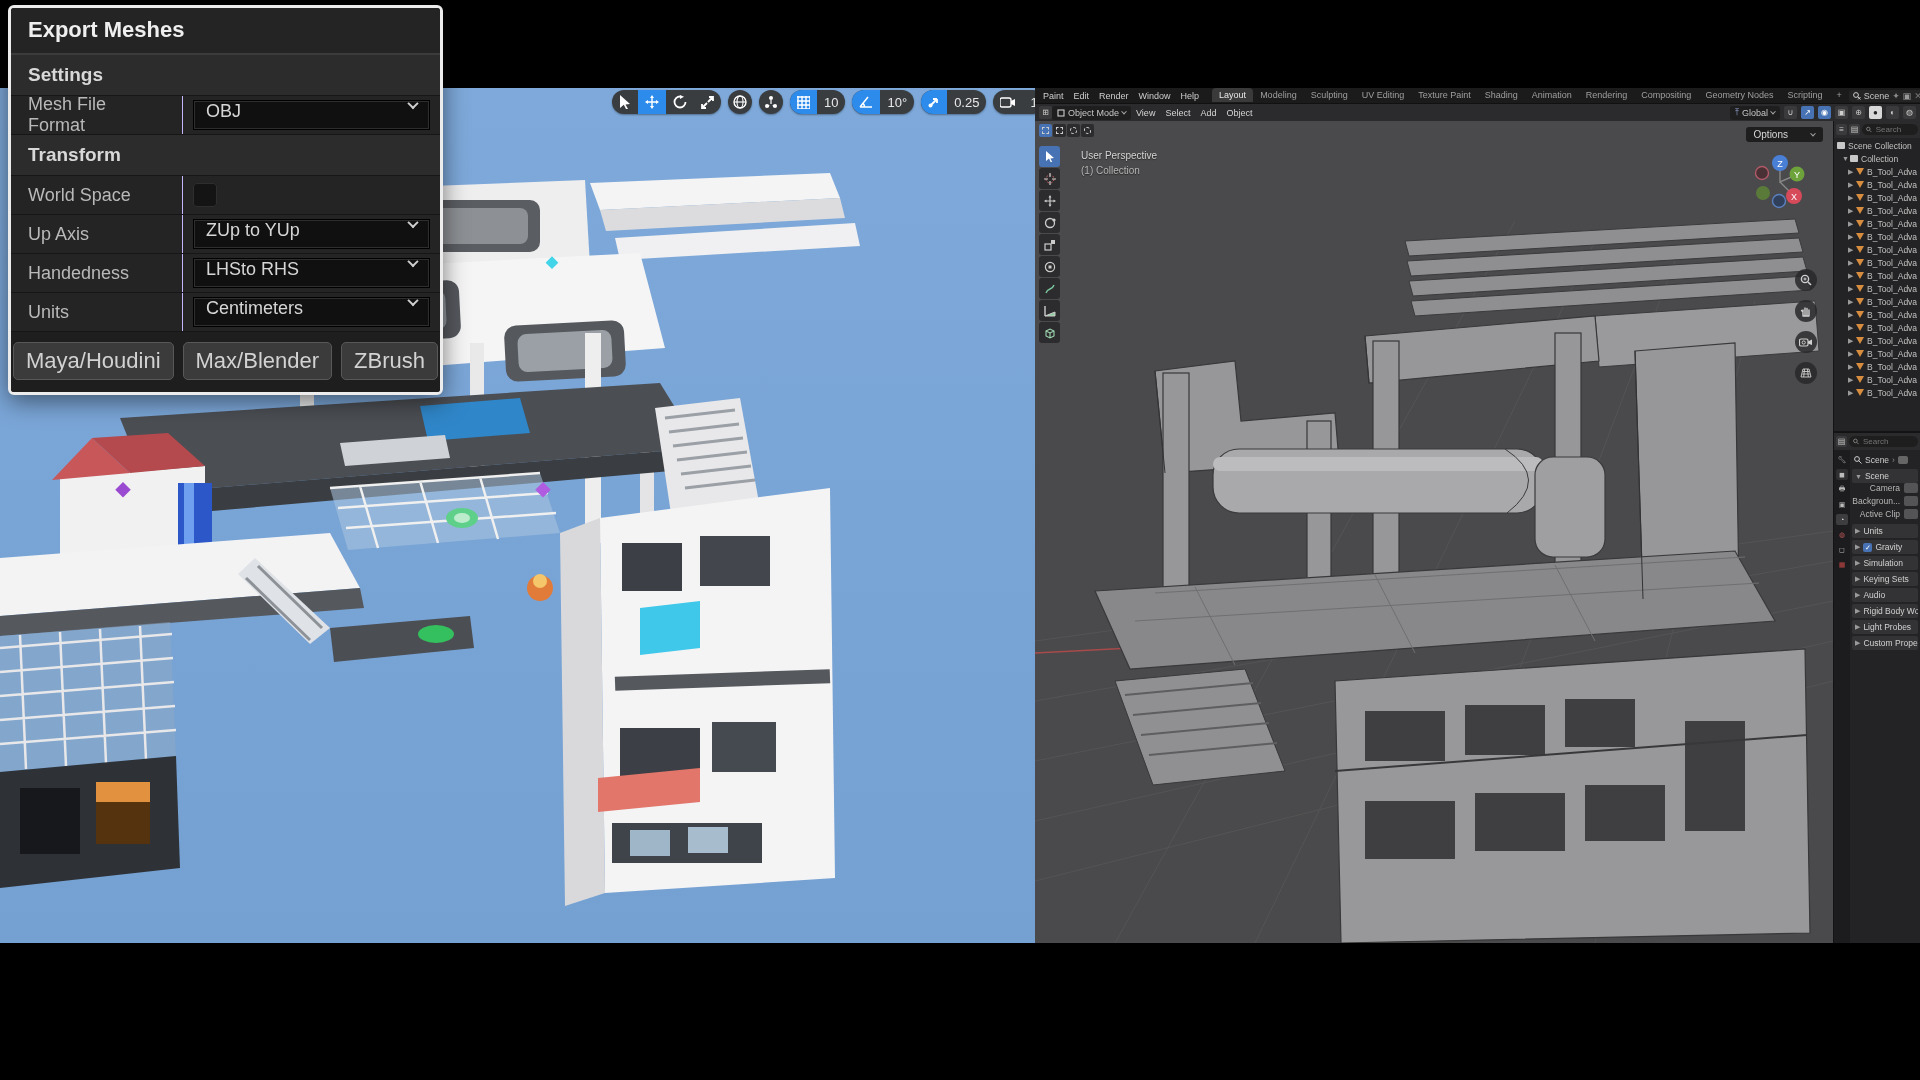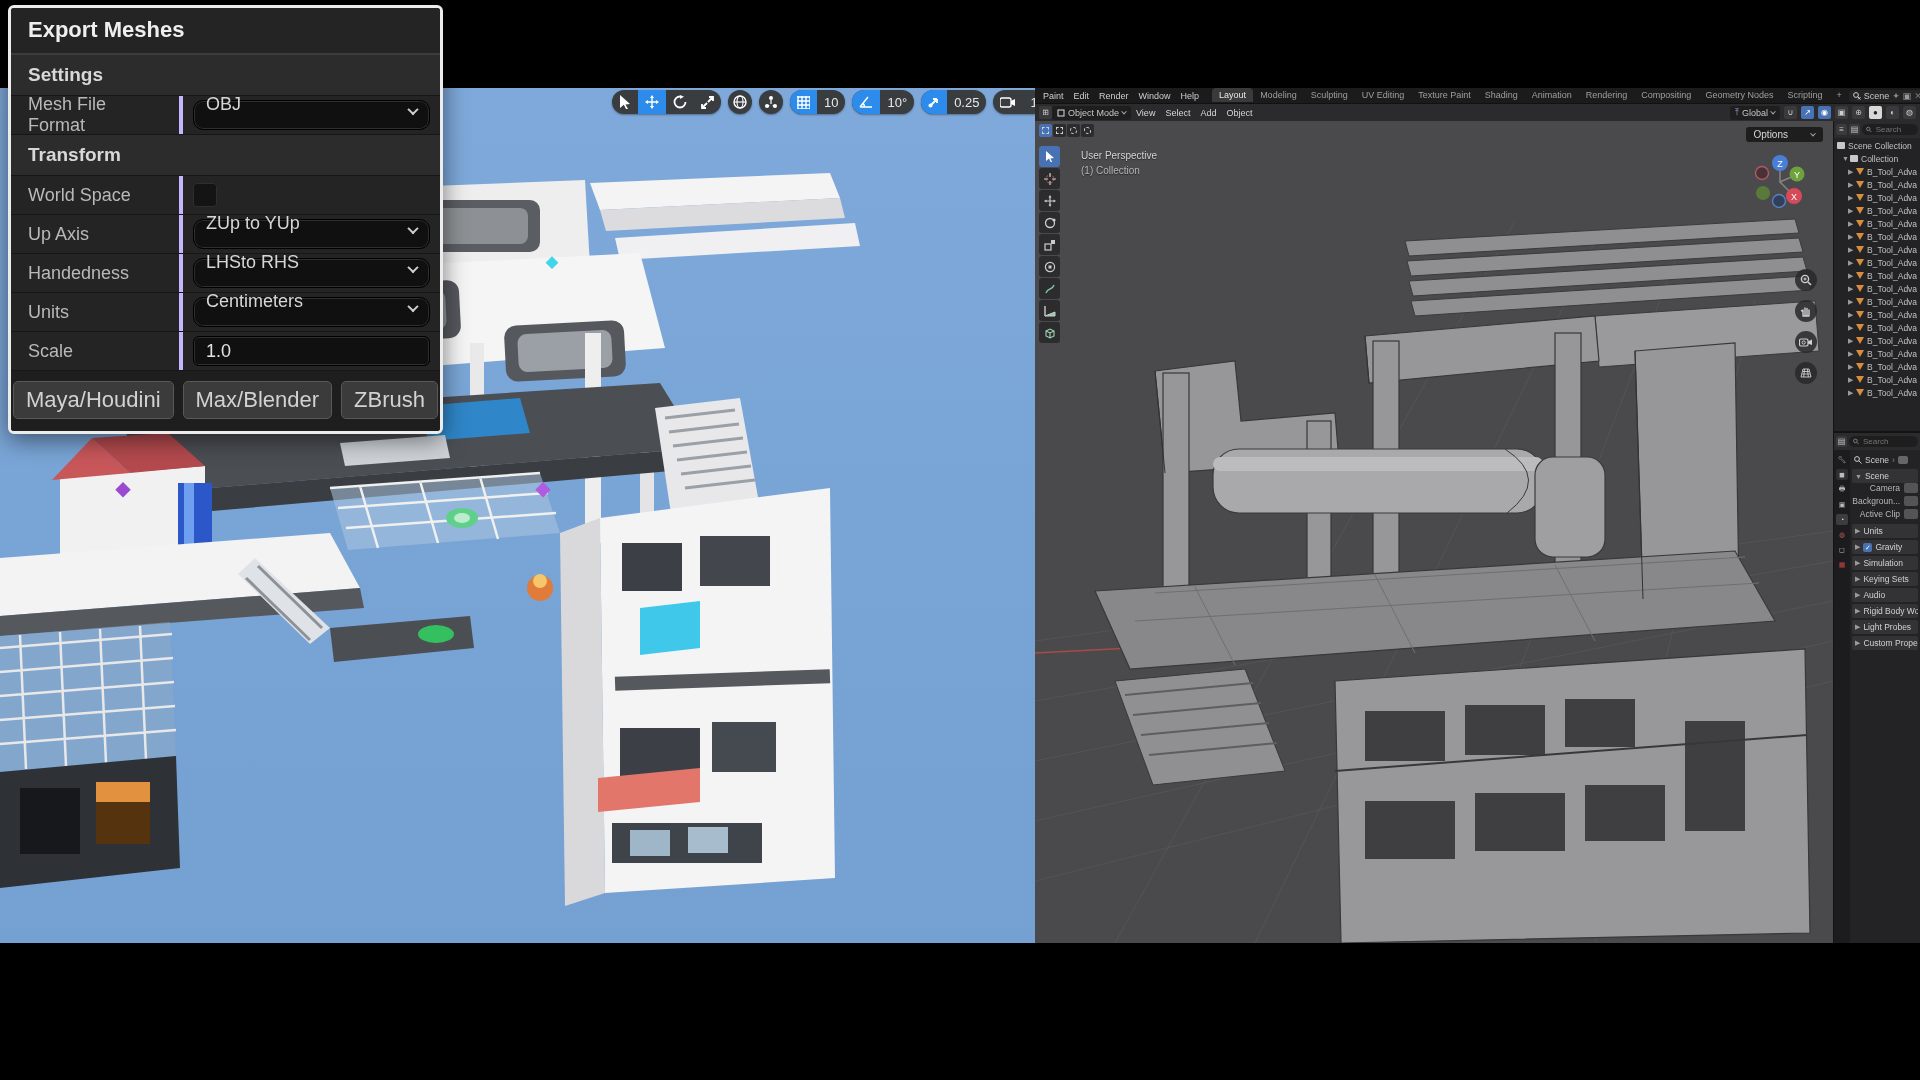--- a/index.html
+++ b/index.html
@@ -24,24 +24,24 @@
 
   
   .dlg{position:absolute;left:8px;top:5px;width:435px;background:#1e1e1e;border:3px solid #ececec;
        border-radius:6px;overflow:hidden;box-shadow:0 6px 24px rgba(0,0,0,.5);}
   .dlg-title{padding:9px 17px 10px;font-size:22px;font-weight:bold;color:#efefef;background:#242424;
        border-bottom:2px solid #3c3c3c;}
   .dlg-sec{padding:9px 17px;font-size:19px;font-weight:bold;color:#d8d8d8;background:#2c2c2c;
        border-bottom:1px solid #161616;}
   .dlg-row{display:flex;align-items:center;background:#242424;border-bottom:1px solid #161616;height:39px;}
   .dlg-label{width:172px;padding:0 17px;font-size:18px;color:#b9b9b9;align-self:stretch;display:flex;
-       align-items:center;border-right:4px solid #c4b5fd;}
+       align-items:center;border-right:1px solid #c4b5fd;}
   .dlg-ctrl{flex:1;padding:0 10px 0 10px;display:flex;align-items:center;}
-  .dd{flex:1;display:flex;align-items:flex-end;background:#101010;border:1px solid #000;border-radius:10px;
-       height:30px;padding:14px 12px;color:#d6d6d6;font-size:18px;box-shadow:inset 0 0 0 1px #2e2e2e;}
+  .dd{flex:1;display:flex;align-items:flex-start;background:#101010;border:1px solid #000;border-radius:0;
+       height:30px;padding:0 12px;color:#d6d6d6;font-size:18px;box-shadow:inset 0 0 0 1px #2e2e2e;}
   .dd .chev{margin-left:auto;}
   .chev{width:8px;height:8px;border-right:2px solid #cfcfcf;border-bottom:2px solid #cfcfcf;
        transform:rotate(45deg) translate(-1px,-1px);display:inline-block;}
   .cb{width:24px;height:24px;background:#141414;border-radius:4px;box-shadow:inset 0 0 0 1px #2e2e2e;}
   .txtin{flex:1;background:#101010;border:1px solid #000;border-radius:6px;height:30px;padding:0 12px;
        color:#e2e2e2;font-size:18px;box-shadow:inset 0 0 0 1px #2e2e2e;display:flex;align-items:center;}
   .dlg-btns{display:flex;gap:9px;justify-content:center;padding:10px 12px 12px;background:#1e1e1e;}
   .dlg-btn{background:#3b3b3b;border:1px solid #585858;border-radius:5px;color:#d2d2d2;font-size:22px;
        padding:5px 12px;}
 
@@ -339,28 +339,20 @@
     <div class="dlg-row">
       <div class="dlg-label">Units</div>
       <div class="dlg-ctrl">
         <div class="dd">
           <span>Centimeters</span>
           <span class="chev"></span>
         </div>
       </div>
     </div>
 
-    <div class="dlg-row">
-      <div class="dlg-label">Scale</div>
-      <div class="dlg-ctrl">
-        <div class="txtin">
-          <span>1.0</span>
-        </div>
-      </div>
-    </div>
 
     <div class="dlg-btns">
         <button class="dlg-btn">Maya/Houdini</button>
         <button class="dlg-btn">Max/Blender</button>
         <button class="dlg-btn">ZBrush</button>
       </div>
   </div>
 
   <div class="blender">
 

